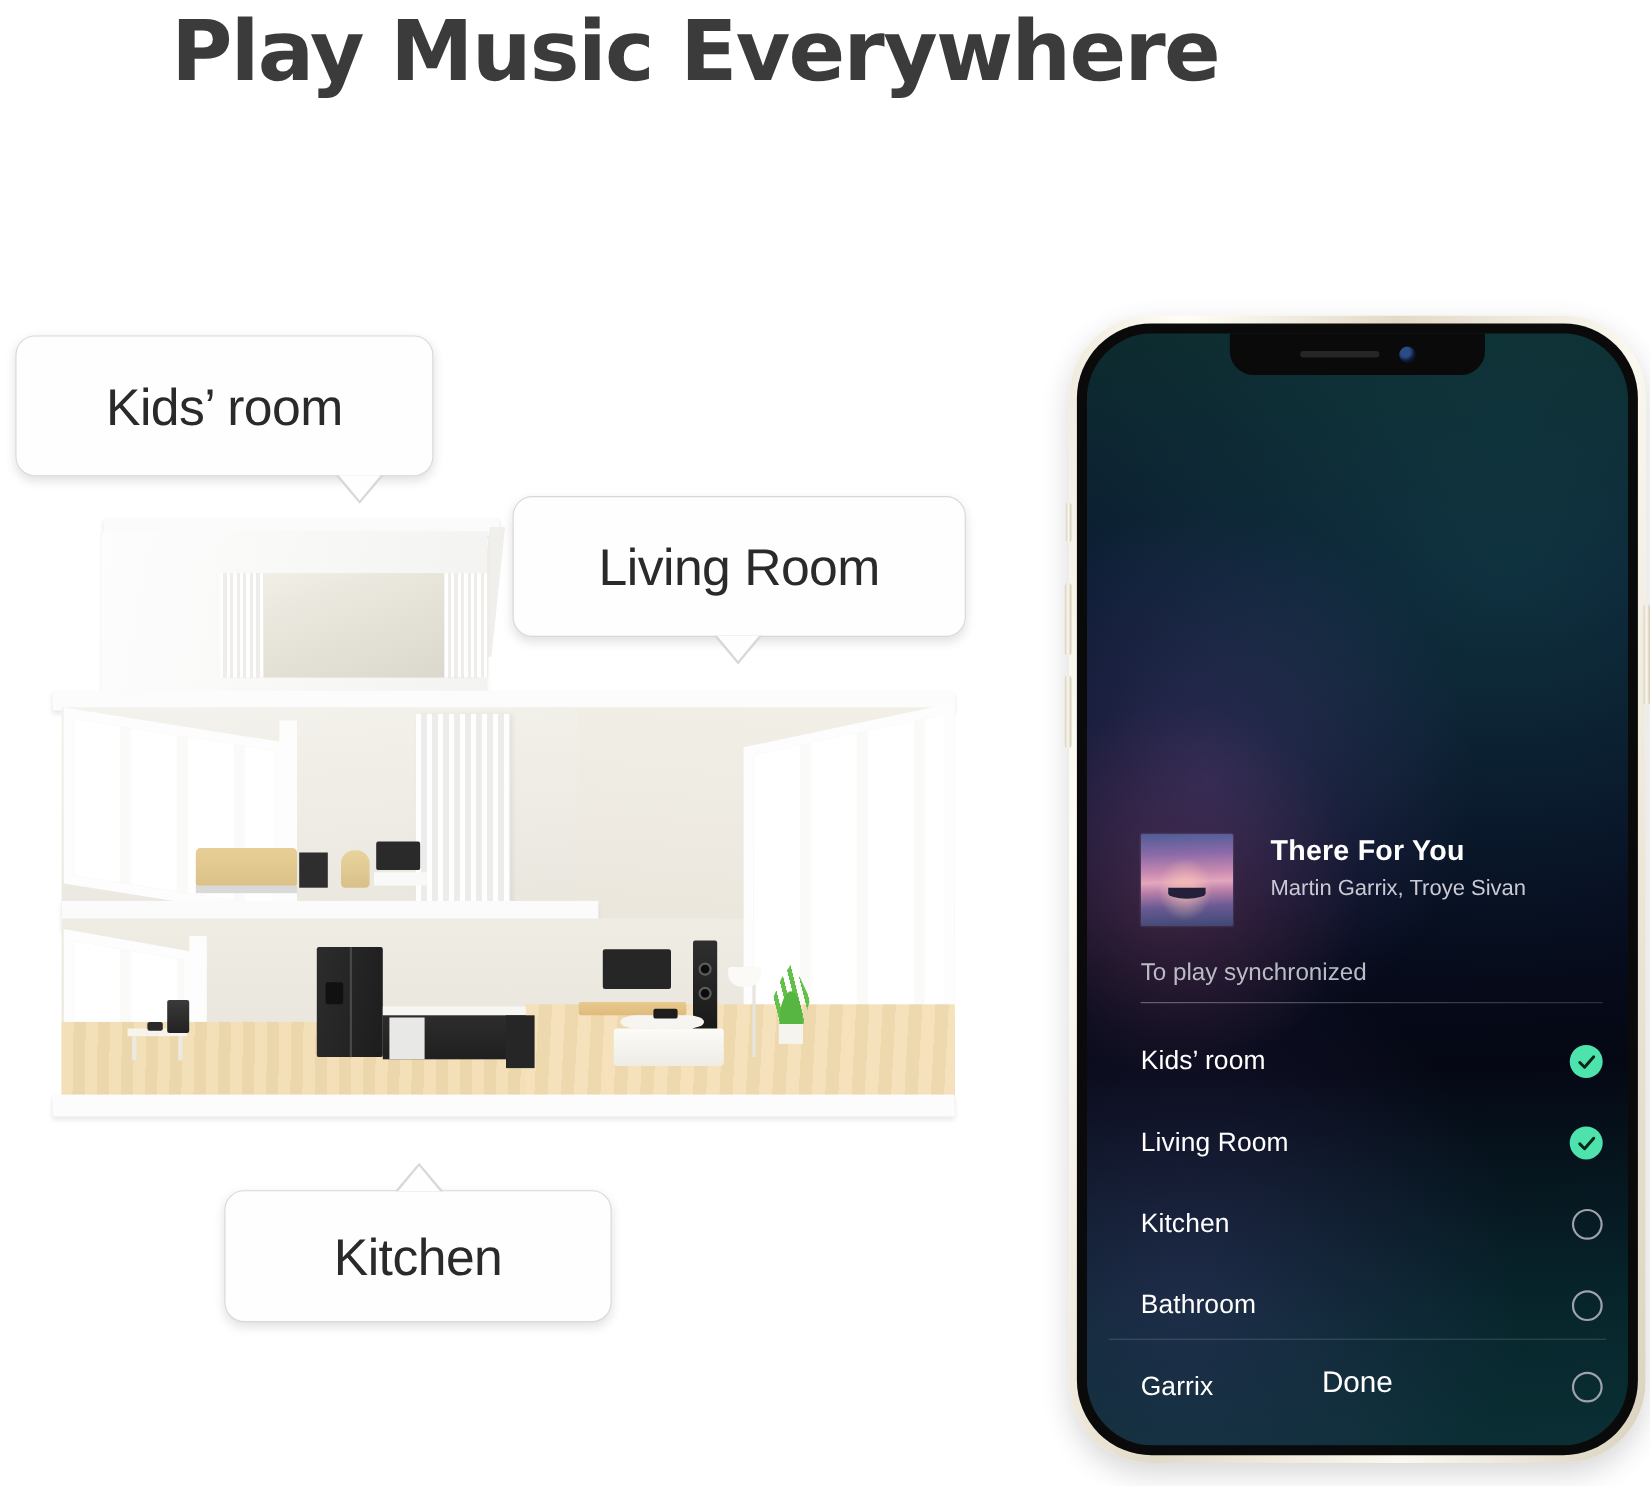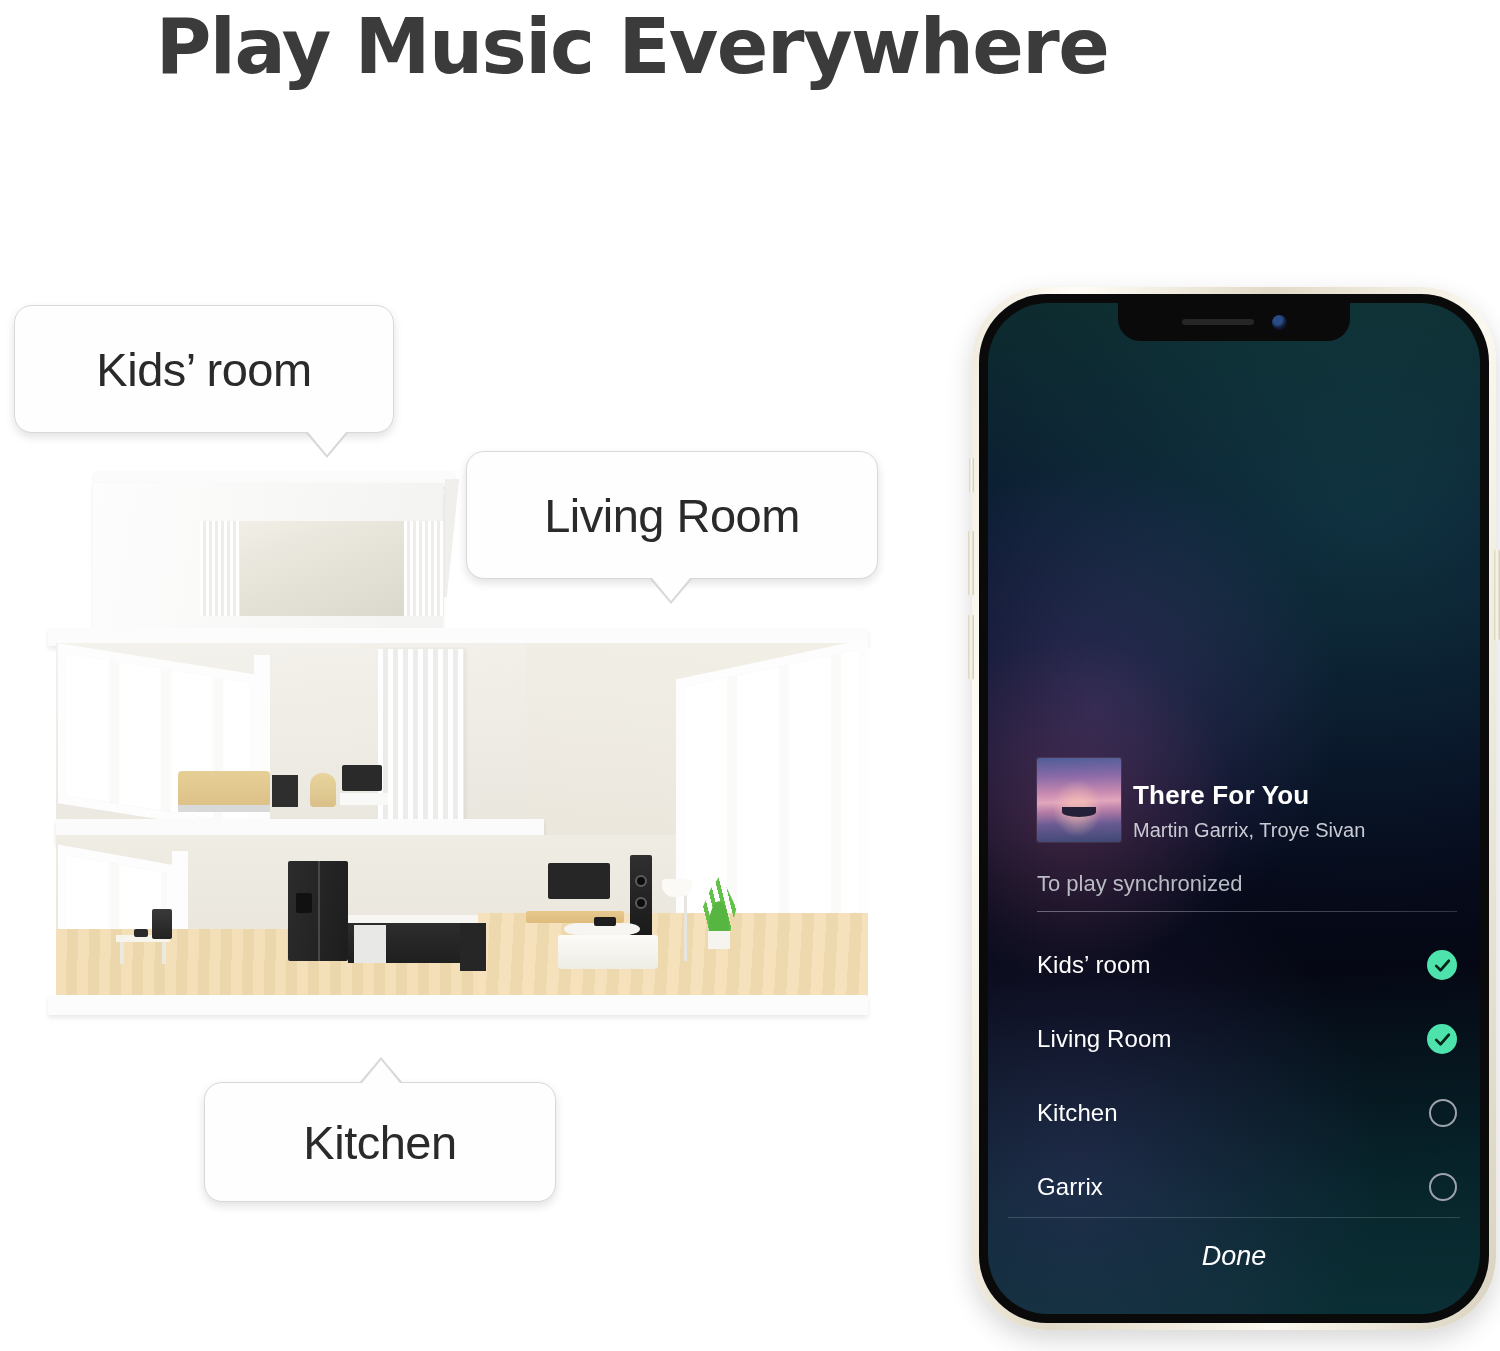--- a/index.html
+++ b/index.html
@@ -225,21 +225,21 @@
   }
   .side-btn { position: absolute; background: linear-gradient(90deg,#d8d1bd,#fbf8ef,#cfc7b1); border-radius: 3px; }
   #btn-mute { left: -3px; top: 170px; width: 5px; height: 36px; }
   #btn-volup{ left: -4px; top: 243px; width: 6px; height: 66px; }
   #btn-voldn{ left: -4px; top: 327px; width: 6px; height: 66px; }
   #btn-power{ right: -4px; top: 262px; width: 6px; height: 92px; }
 
   
   .now-playing {
     position: absolute; left: 49px; top: 455px; width: 420px;
-    display: flex; align-items: flex-end; gap: 12px;
+    display: flex; align-items: flex-start; gap: 34px;
   }
   .album-art {
     width: 84px; height: 84px; flex: 0 0 84px; border-radius: 2px;
     background:
       radial-gradient(ellipse at 48% 60%, rgba(255,200,180,.55) 0 12%, transparent 40%),
       linear-gradient(178deg,#4e5d96 0%,#8a6aa8 22%,#c98bb0 42%,#e2a6bd 52%,#b87fa8 62%,#6a5a93 78%,#3e4874 100%);
       box-shadow: 0 0 0 1px rgba(255,255,255,.08);
       position: relative; overflow: hidden;
   }
   .album-art::after {
@@ -278,21 +278,20 @@
   }
 
   .done-divider {
     position: absolute; left: 20px; bottom: 96px; width: calc(100% - 40px); height: 1px;
     background: rgba(190,205,205,.22);
   }
   .done-btn {
     position: absolute; left: 0; bottom: 28px; width: 100%;
     text-align: center; color: #ffffff; font-size: 27px;
     padding: 14px 0;
-    font-style: italic;
   }
 </style>
 </head>
 <body>
 
 <div class="page-title">Play Music Everywhere</div>
 
 <div class="house-panel">
 
   <div class="house">
@@ -414,20 +413,24 @@
                 <path d="M4 12.5 L9.5 18 L20 6" fill="none" stroke="#06261c" stroke-width="3.4" stroke-linecap="round" stroke-linejoin="round"></path>
               </svg>
           </span>
         </div>
 
         <div class="room-row">
           <span class="room-name">Kitchen</span>
           <span class="check-off"></span>
         </div>
 
+        <div class="room-row">
+          <span class="room-name">Bathroom</span>
+          <span class="check-off"></span>
+        </div>
 
         <div class="room-row">
           <span class="room-name">Garrix</span>
           <span class="check-off"></span>
         </div>
 
       </div>
 
       <div class="done-divider"></div>
       <div class="done-btn">Done</div>

